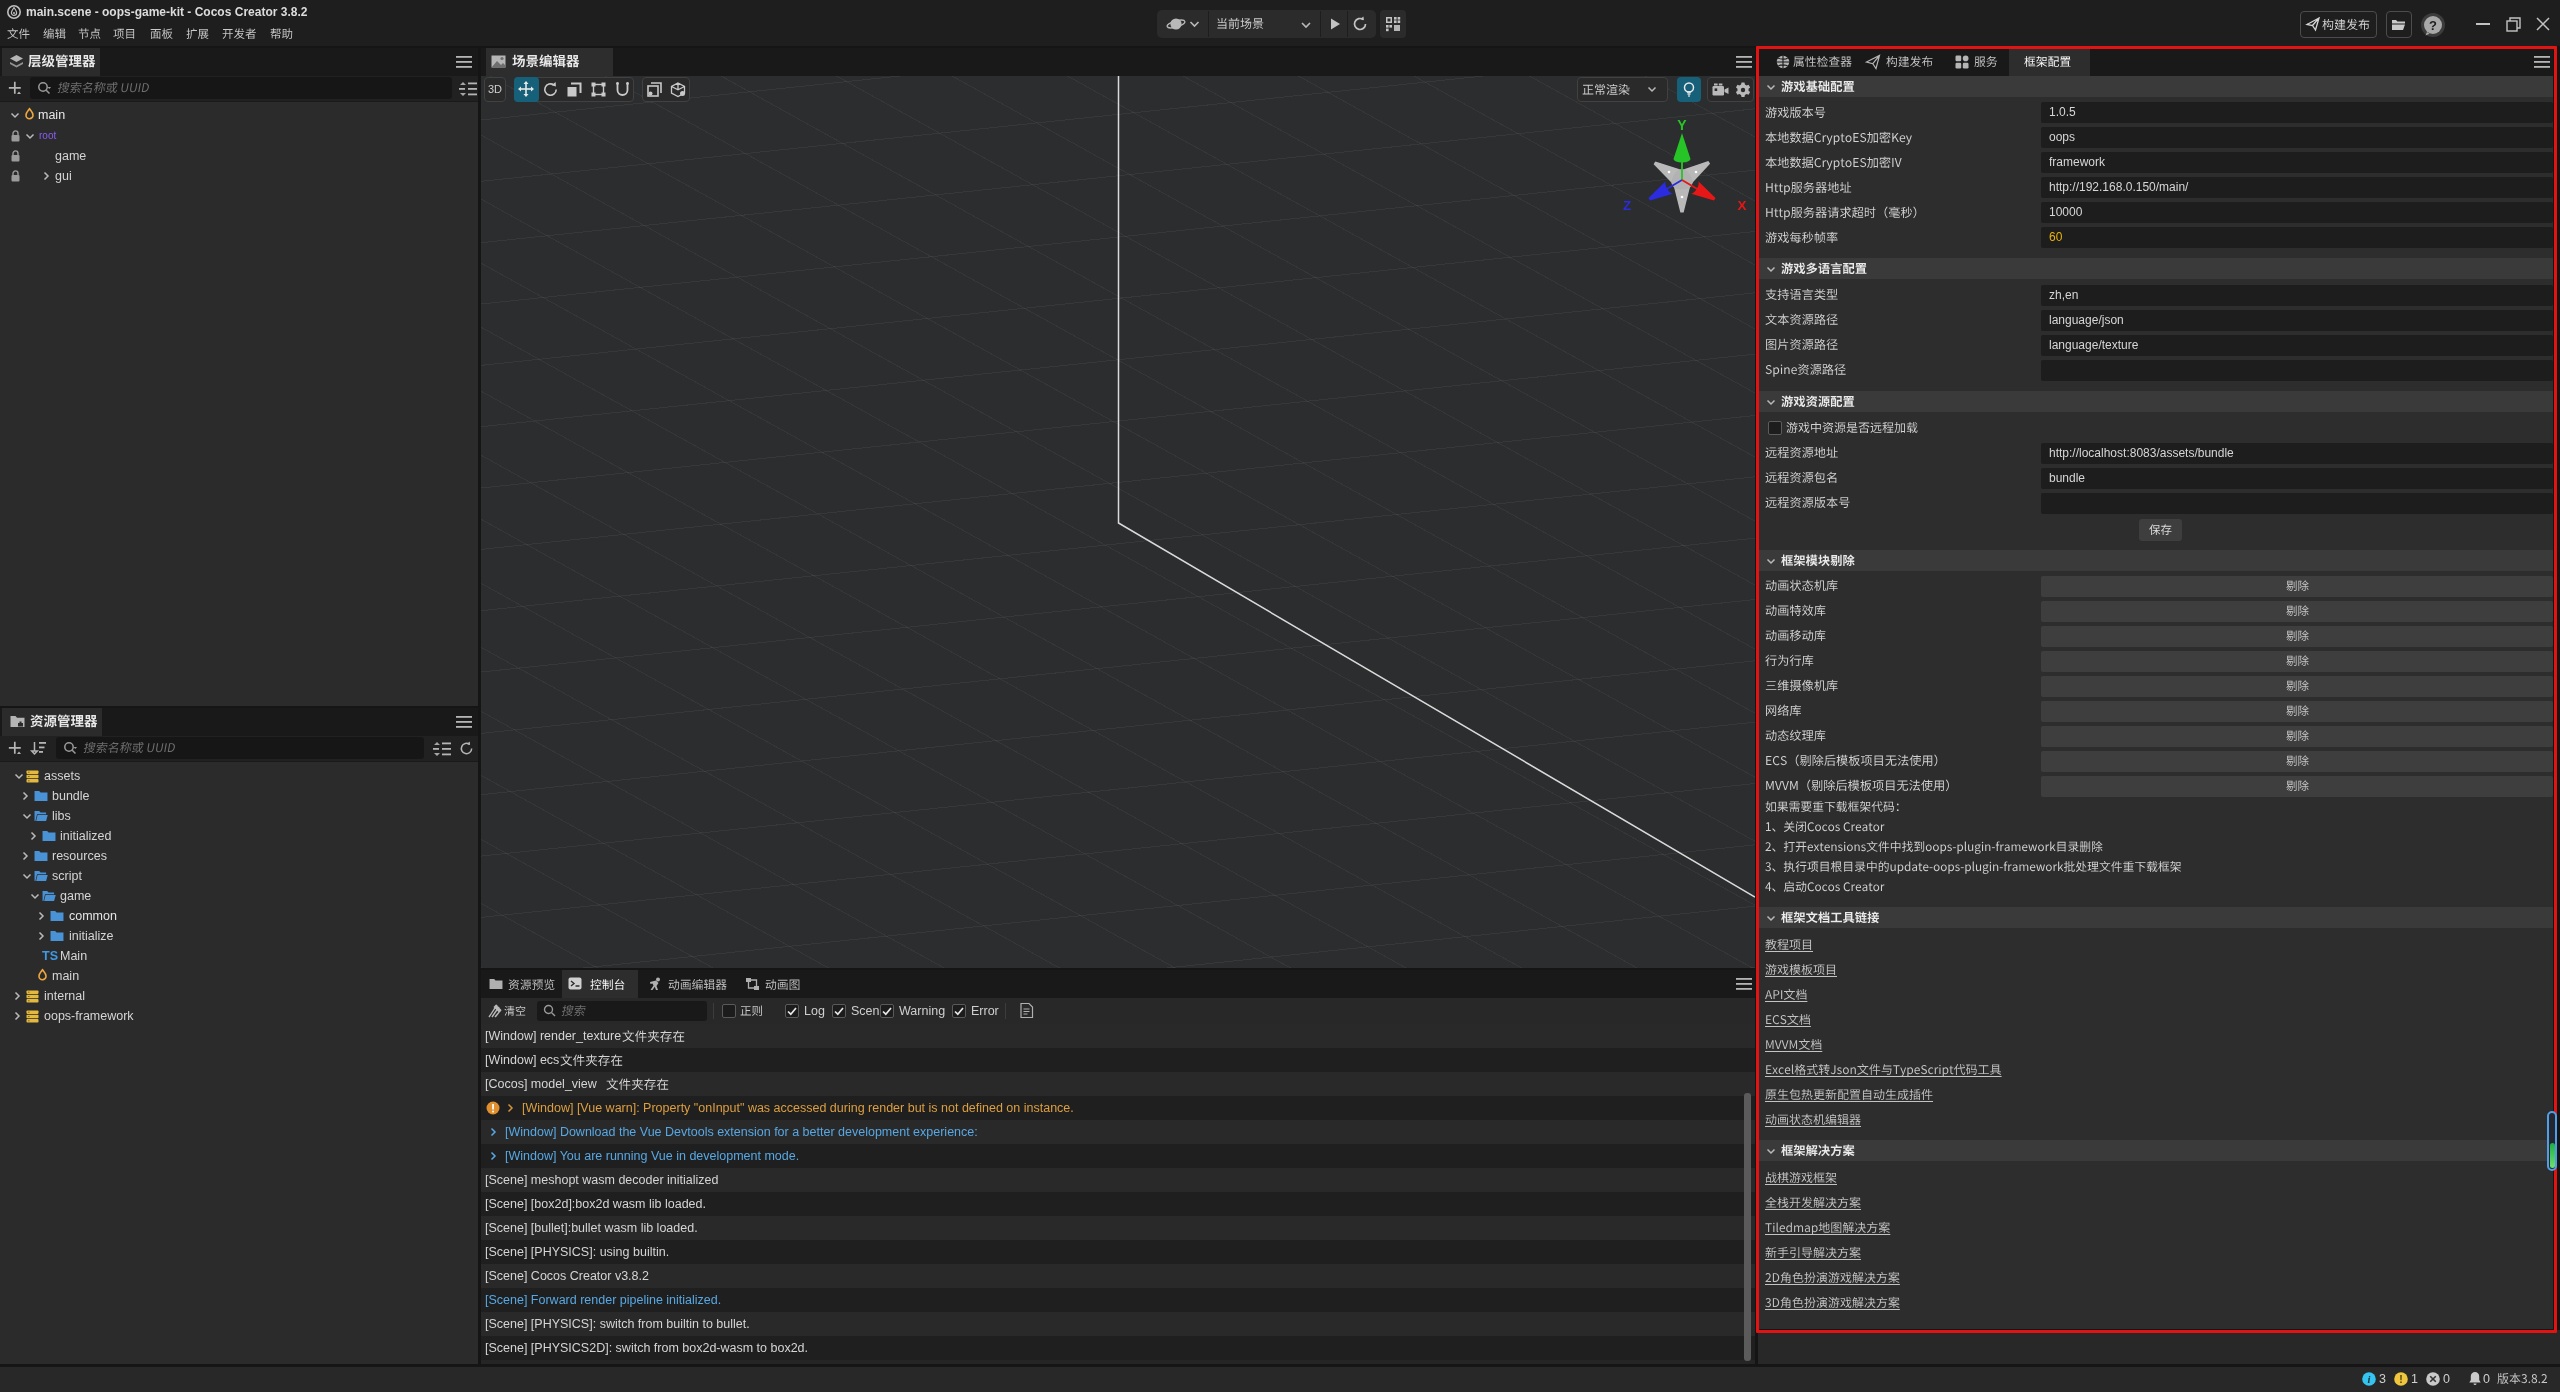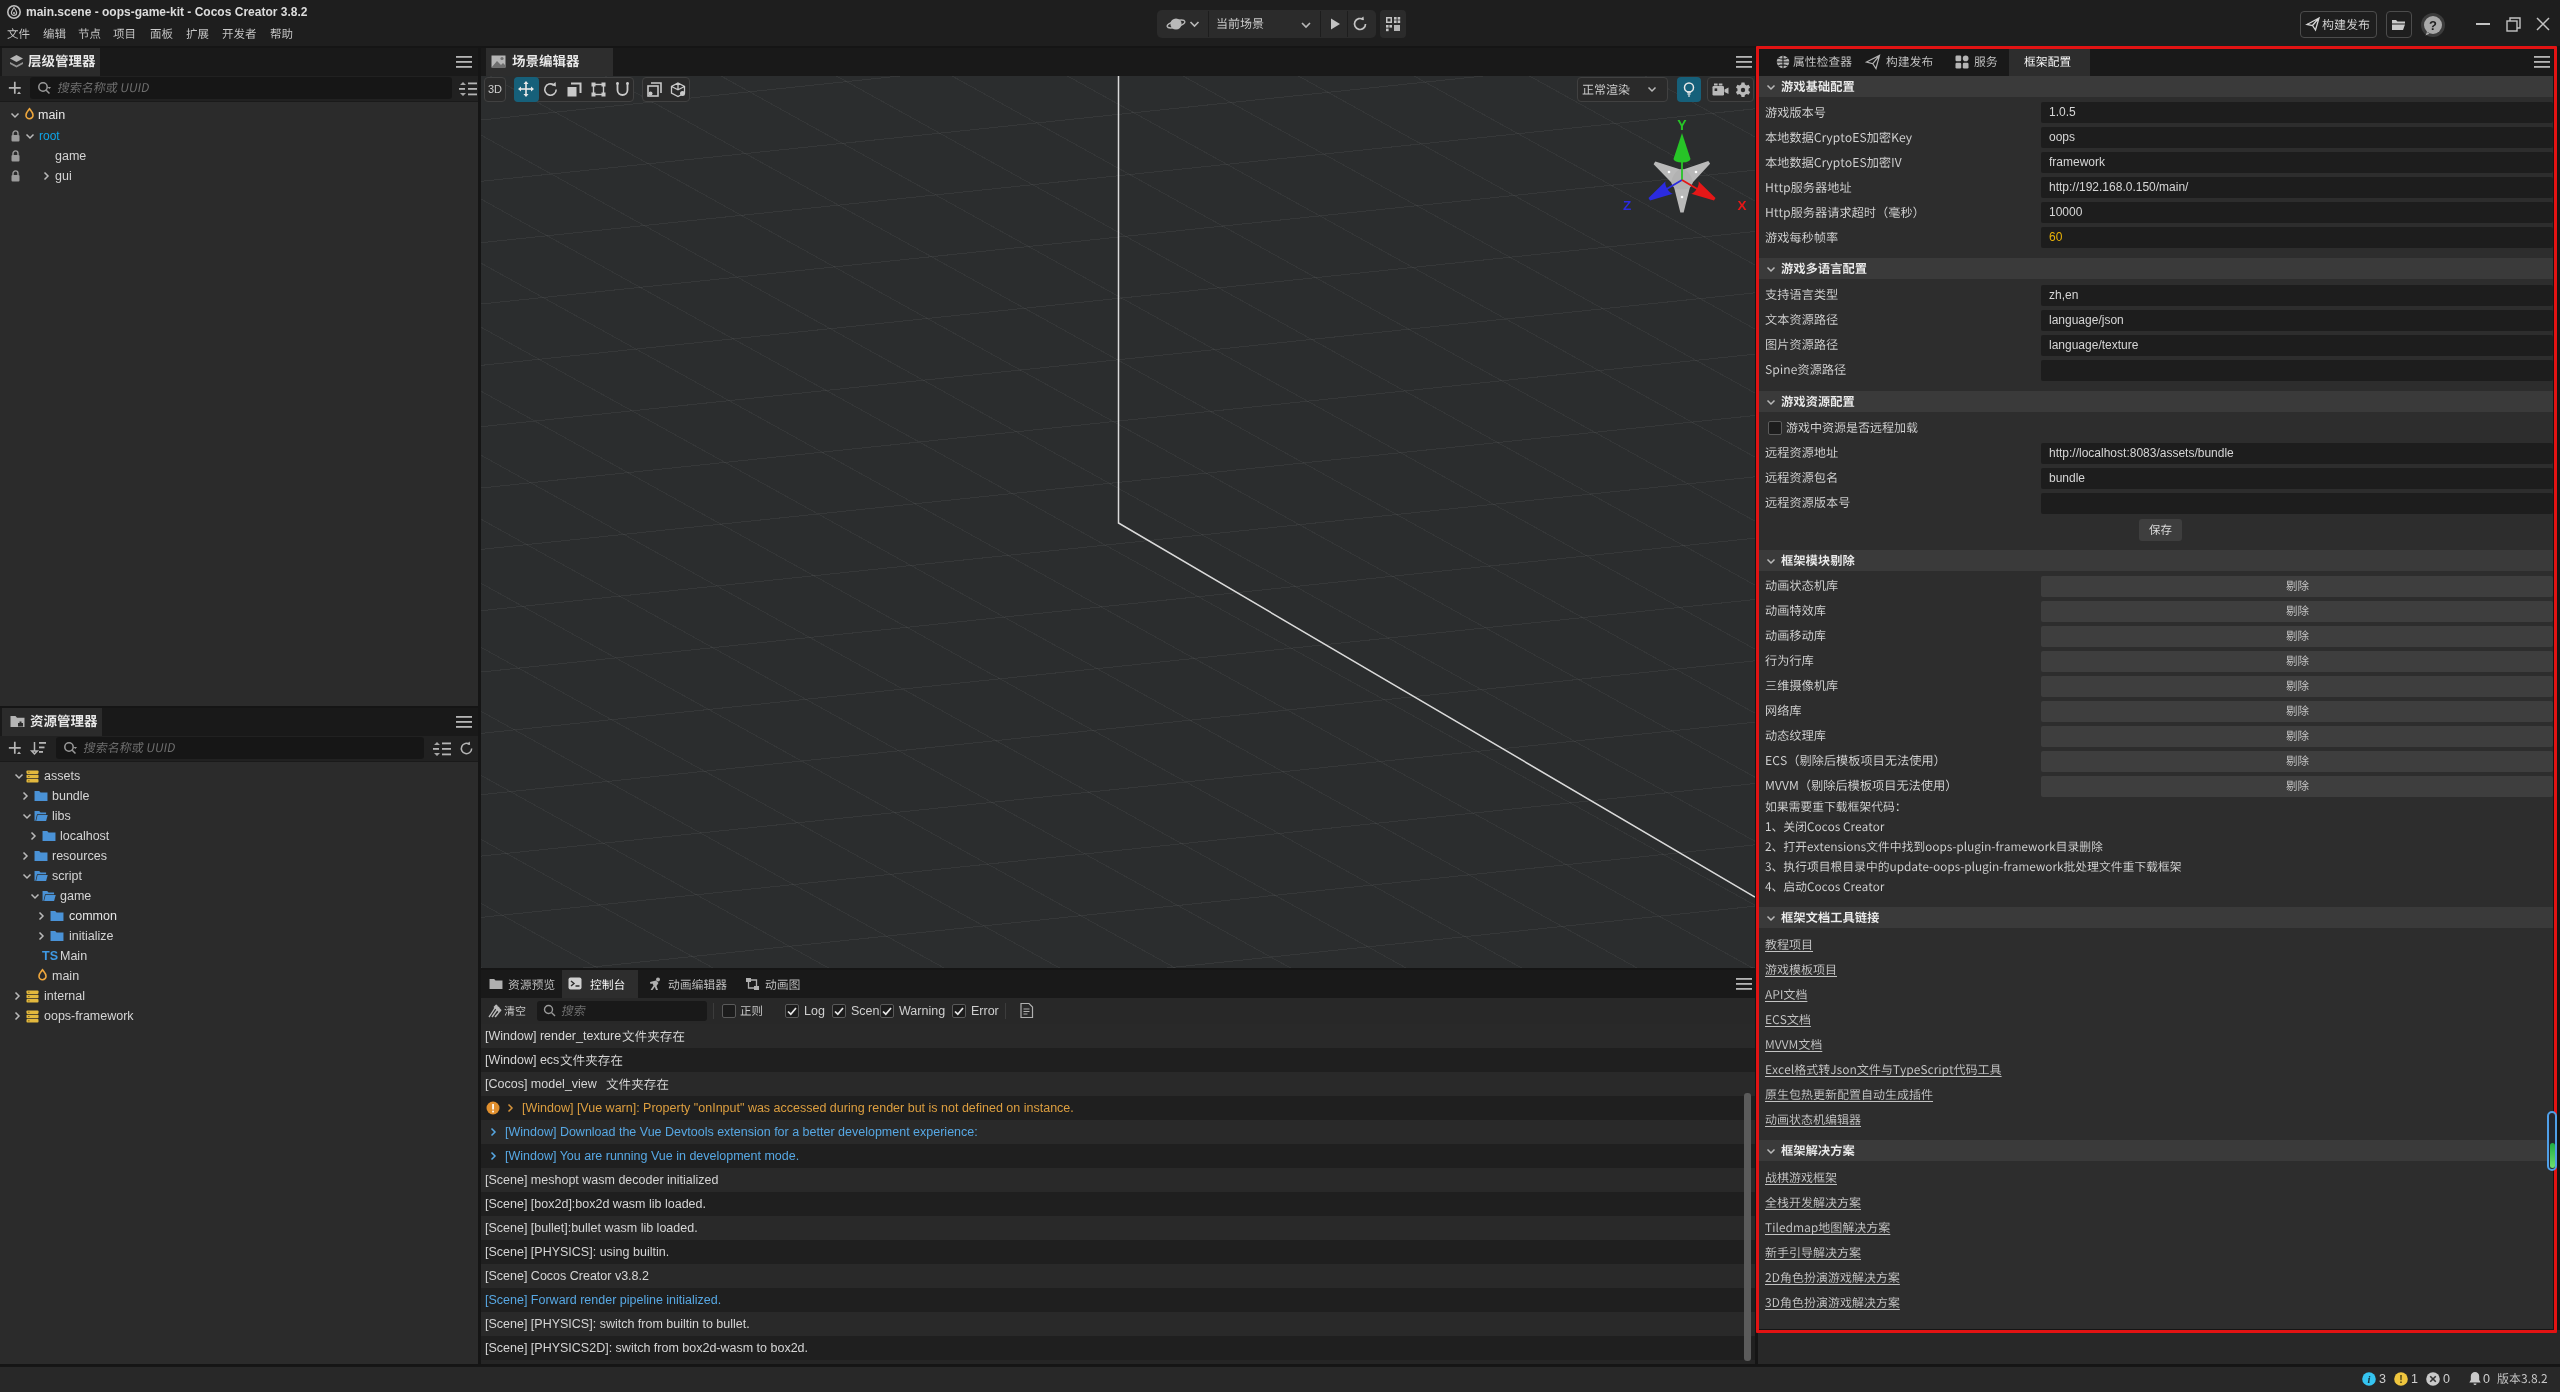--- a/index.html
+++ b/index.html
@@ -114,21 +114,21 @@
  <path d="M5.5 0.8 C7 2.8 9 4.5 9 7.2 a3.5 3.5 0 0 1 -7 0 C2 4.5 4 2.8 5.5 0.8 Z" fill="none" stroke="#efa73d" stroke-width="1.6"></path>
 </svg>
 <div class="t" style="left:38px;top:107px;height:16px;line-height:16px;font-size:12.5px;color:#e8e8e8">main</div>
 <svg class="ic" width="9" height="12" style="left:11px;top:130px" viewBox="0 0 9 12" fill="#9b9b9b">
     <rect x="0.5" y="5" width="8" height="6.5" rx="1"></rect>
     <path d="M2 5 V3.4 a2.5 2.5 0 0 1 5 0 V5" fill="none" stroke="#9b9b9b" stroke-width="1.4"></path>
   </svg>
 <svg class="ic" width="10" height="7" style="left:25px;top:133px" viewBox="0 0 10 7">
     <path d="M1.5 1.5 L5 5 L8.5 1.5" fill="none" stroke="#b9b9b9" stroke-width="1.5"></path>
   </svg>
-<div class="t" style="left:39px;top:128px;height:16px;line-height:16px;font-size:12px;color:#0ea5e9">root</div>
+<div class="t" style="left:39px;top:128px;height:16px;line-height:16px;font-size:10px;color:#8b5cf6">root</div>
 <svg class="ic" width="9" height="12" style="left:11px;top:150px" viewBox="0 0 9 12" fill="#9b9b9b">
     <rect x="0.5" y="5" width="8" height="6.5" rx="1"></rect>
     <path d="M2 5 V3.4 a2.5 2.5 0 0 1 5 0 V5" fill="none" stroke="#9b9b9b" stroke-width="1.4"></path>
   </svg>
 <div class="t" style="left:55px;top:148px;height:16px;line-height:16px;font-size:12.5px;color:#d4d4d4">game</div>
 <svg class="ic" width="9" height="12" style="left:11px;top:170px" viewBox="0 0 9 12" fill="#9b9b9b">
     <rect x="0.5" y="5" width="8" height="6.5" rx="1"></rect>
     <path d="M2 5 V3.4 a2.5 2.5 0 0 1 5 0 V5" fill="none" stroke="#9b9b9b" stroke-width="1.4"></path>
   </svg>
 <svg class="ic" width="7" height="10" style="left:43px;top:171px" viewBox="0 0 7 10">
@@ -205,21 +205,21 @@
     <path d="M0.5 1 h5 l1.5 1.8 H13 V4.5 H3.2 L1.5 12 H0.5 Z" fill="#4a92d6"></path>
     <path d="M3.8 5.5 H14.8 L13 12 H2.2 Z" fill="#4a92d6"></path>
   </svg>
 <div class="t" style="left:52px;top:808px;height:16px;line-height:16px;font-size:12.5px;color:#d5d5d5">libs</div>
 <svg class="ic" width="7" height="10" style="left:30px;top:831px" viewBox="0 0 7 10">
     <path d="M1.5 1.5 L5 5 L1.5 8.5" fill="none" stroke="#b9b9b9" stroke-width="1.5"></path>
   </svg>
 <svg class="ic" width="14" height="12" style="left:42px;top:830px" viewBox="0 0 15 13">
     <path d="M0.5 1 h5 l1.5 1.8 H14.5 V12 H0.5 Z" fill="#4a92d6"></path>
   </svg>
-<div class="t" style="left:60px;top:828px;height:16px;line-height:16px;font-size:12.5px;color:#d5d5d5">localhost</div>
+<div class="t" style="left:60px;top:828px;height:16px;line-height:16px;font-size:12.5px;color:#d5d5d5">initialized</div>
 <svg class="ic" width="7" height="10" style="left:22px;top:851px" viewBox="0 0 7 10">
     <path d="M1.5 1.5 L5 5 L1.5 8.5" fill="none" stroke="#b9b9b9" stroke-width="1.5"></path>
   </svg>
 <svg class="ic" width="14" height="12" style="left:34px;top:850px" viewBox="0 0 15 13">
     <path d="M0.5 1 h5 l1.5 1.8 H14.5 V12 H0.5 Z" fill="#4a92d6"></path>
   </svg>
 <div class="t" style="left:52px;top:848px;height:16px;line-height:16px;font-size:12.5px;color:#d5d5d5">resources</div>
 <svg class="ic" width="10" height="7" style="left:22px;top:873px" viewBox="0 0 10 7">
     <path d="M1.5 1.5 L5 5 L8.5 1.5" fill="none" stroke="#b9b9b9" stroke-width="1.5"></path>
   </svg>

